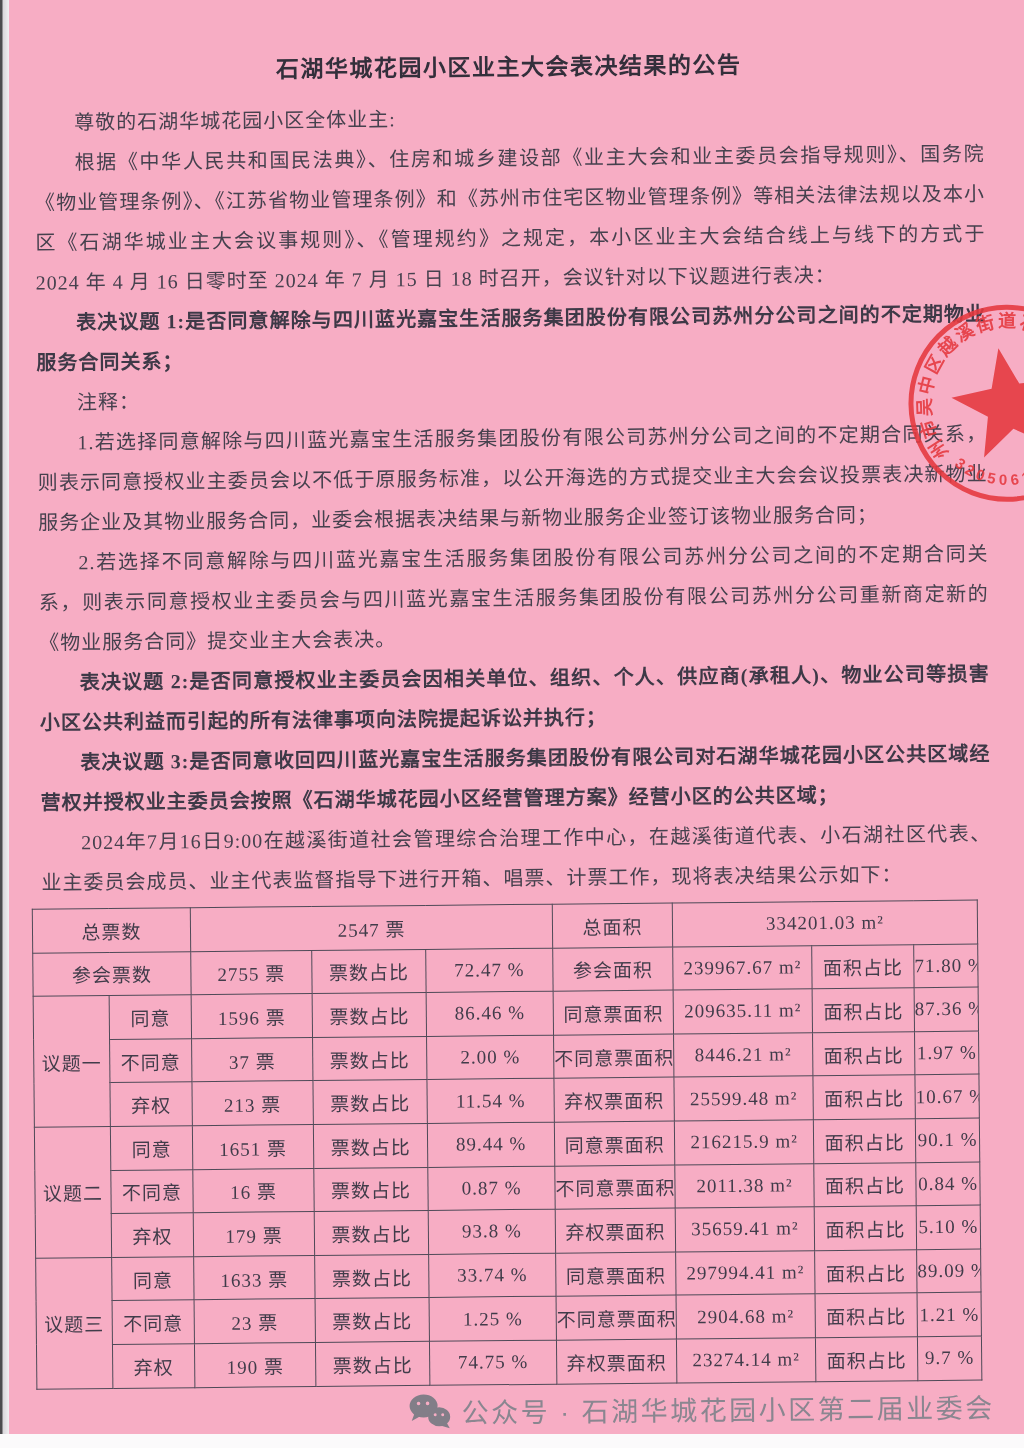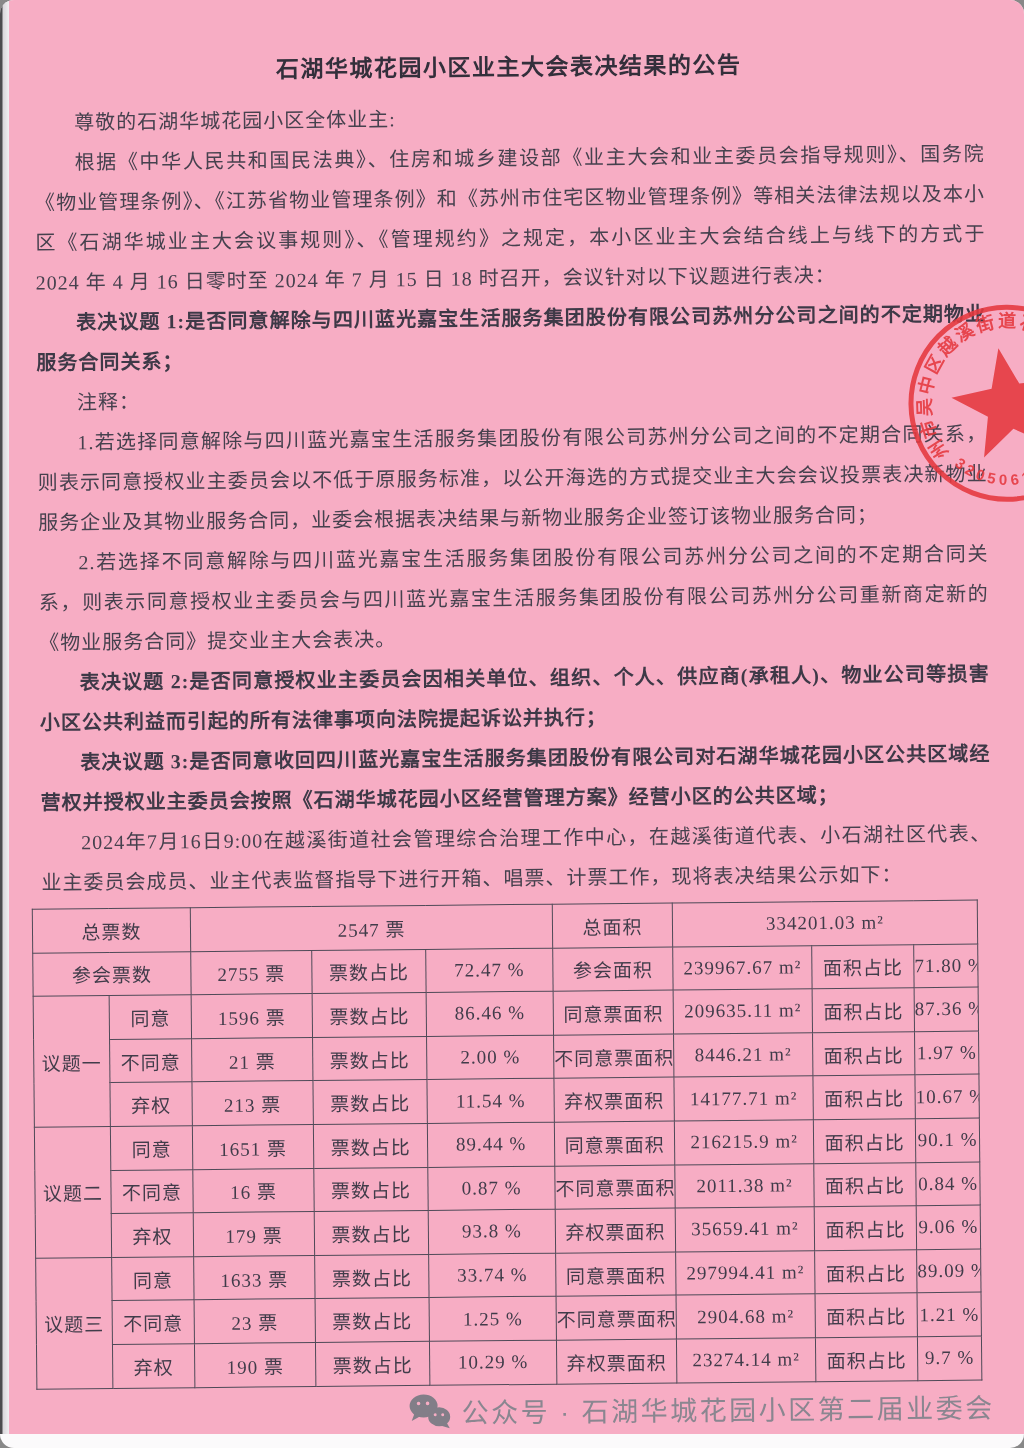--- a/index.html
+++ b/index.html
@@ -4,21 +4,20 @@
 <style>
   * { box-sizing: border-box; margin: 0; padding: 0; }
   html,body { background:#888; }
   .page {
     position: relative;
     width: 1024px; height: 1448px;
     background: #fbfafb;
     overflow: hidden;
     font-family: "Liberation Serif", "DejaVu Serif", serif;
     margin: 0 auto;
-    border-radius: 14px;
   }
   .scan-edge {
     position: absolute; left: 0; top: 0; width: 9px; height: 1434px;
     background: linear-gradient(90deg, #4c4b4e 0px, #4c4b4e 2px, #d9d6da 3px, #f1eff2 9px);
     z-index: 3;
   }
   .paper {
     position: absolute; left: 8px; top: 0; width: 1016px; height: 1434px;
     background: #f7adc4;
   }
@@ -145,35 +144,35 @@
                 <td>1596 票</td>
                 <td>票数占比</td>
                 <td>86.46 %</td>
                 <td>同意票面积</td>
                 <td>209635.11 m²</td>
                 <td>面积占比</td>
                 <td>87.36 %</td>
               </tr>
               <tr>
                 <td>不同意</td>
-                <td>21 票</td>
+                <td>37 票</td>
                 <td>票数占比</td>
                 <td>2.00 %</td>
                 <td>不同意票面积</td>
                 <td>8446.21 m²</td>
                 <td>面积占比</td>
                 <td>1.97 %</td>
               </tr>
               <tr>
                 <td>弃权</td>
                 <td>213 票</td>
                 <td>票数占比</td>
                 <td>11.54 %</td>
                 <td>弃权票面积</td>
-                <td>14177.71 m²</td>
+                <td>25599.48 m²</td>
                 <td>面积占比</td>
                 <td>10.67 %</td>
               </tr>
               <tr>
                 <td rowspan="3">议题二</td>
                 <td>同意</td>
                 <td>1651 票</td>
                 <td>票数占比</td>
                 <td>89.44 %</td>
                 <td>同意票面积</td>
@@ -192,21 +191,21 @@
                 <td>0.84 %</td>
               </tr>
               <tr>
                 <td>弃权</td>
                 <td>179 票</td>
                 <td>票数占比</td>
                 <td>93.8 %</td>
                 <td>弃权票面积</td>
                 <td>35659.41 m²</td>
                 <td>面积占比</td>
-                <td>9.06 %</td>
+                <td>5.10 %</td>
               </tr>
               <tr>
                 <td rowspan="3">议题三</td>
                 <td>同意</td>
                 <td>1633 票</td>
                 <td>票数占比</td>
                 <td>33.74 %</td>
                 <td>同意票面积</td>
                 <td>297994.41 m²</td>
                 <td>面积占比</td>
@@ -219,21 +218,21 @@
                 <td>1.25 %</td>
                 <td>不同意票面积</td>
                 <td>2904.68 m²</td>
                 <td>面积占比</td>
                 <td>1.21 %</td>
               </tr>
               <tr>
                 <td>弃权</td>
                 <td>190 票</td>
                 <td>票数占比</td>
-                <td>10.29 %</td>
+                <td>74.75 %</td>
                 <td>弃权票面积</td>
                 <td>23274.14 m²</td>
                 <td>面积占比</td>
                 <td>9.7 %</td>
               </tr>
             </tbody>
         </table>
 
         <div class="footer">
           <svg width="44" height="36" viewBox="0 0 44 36">

